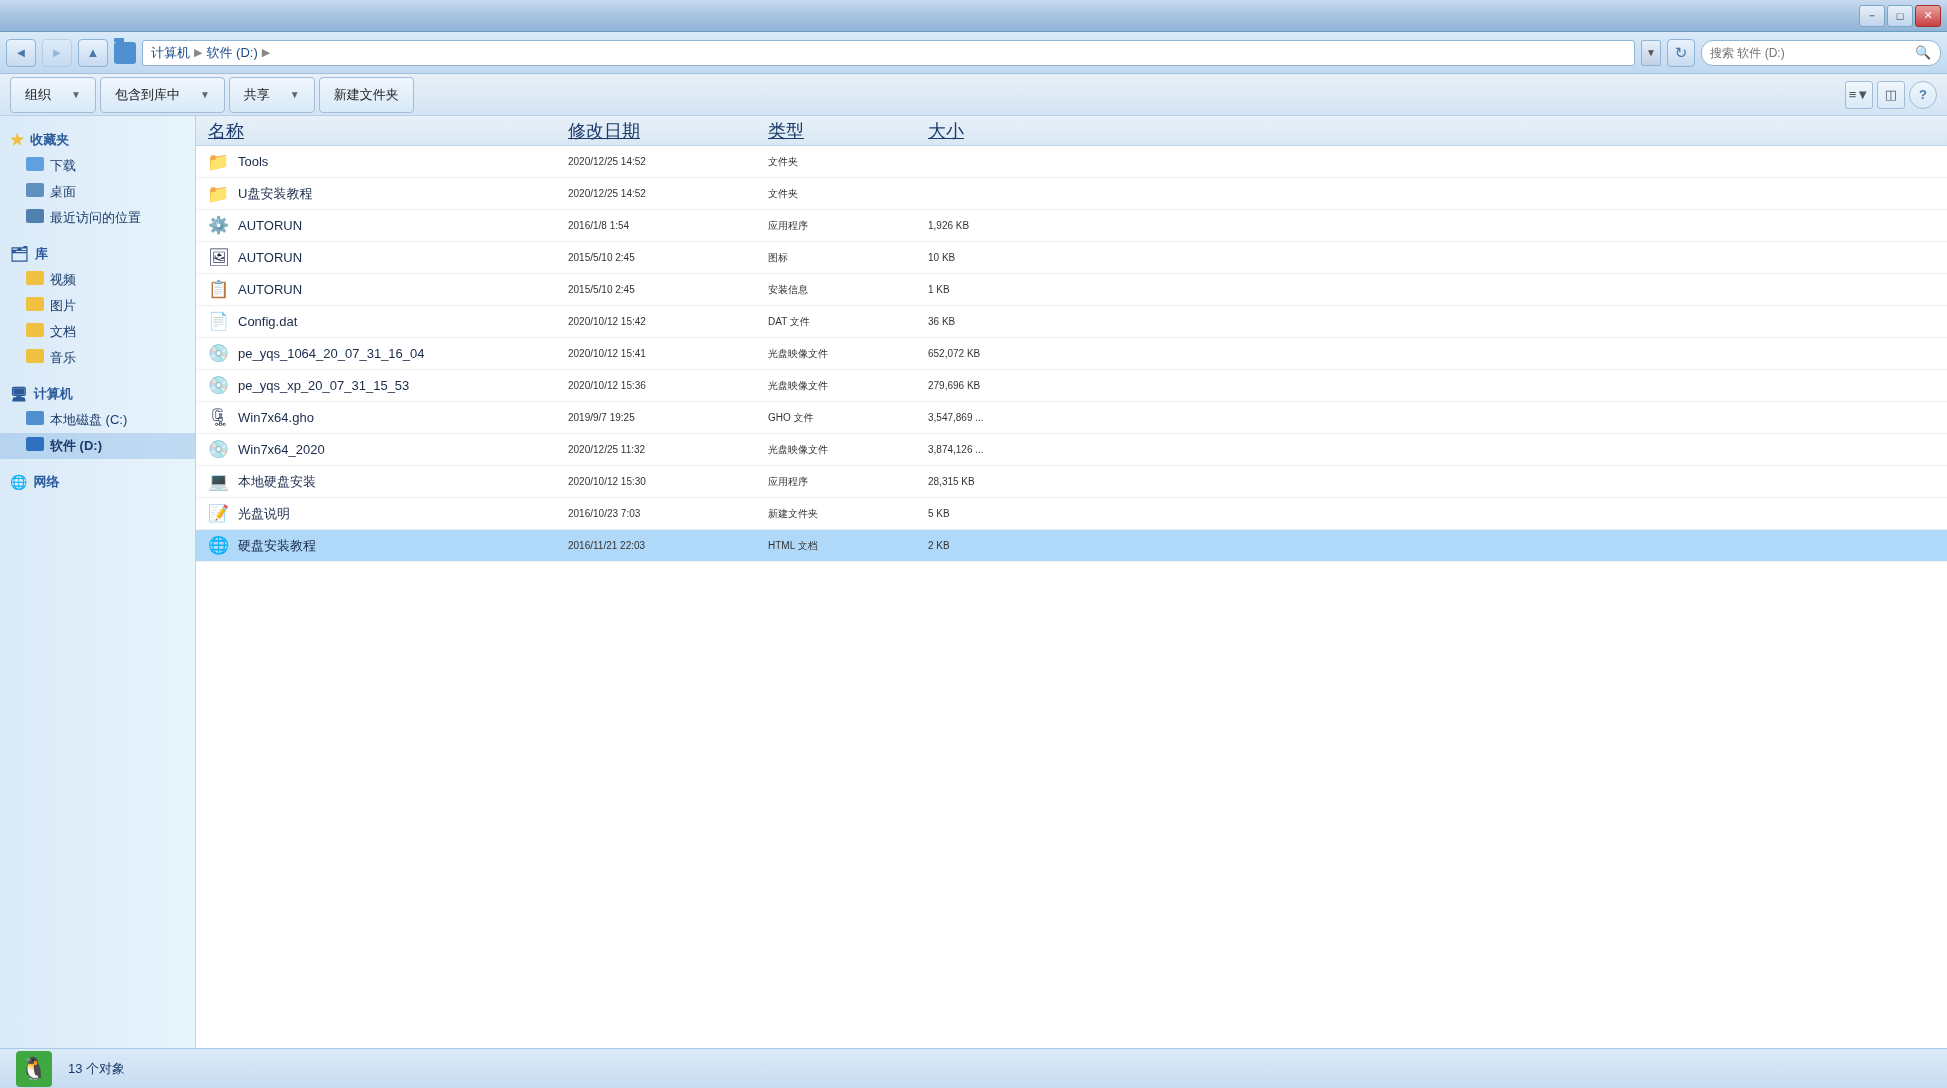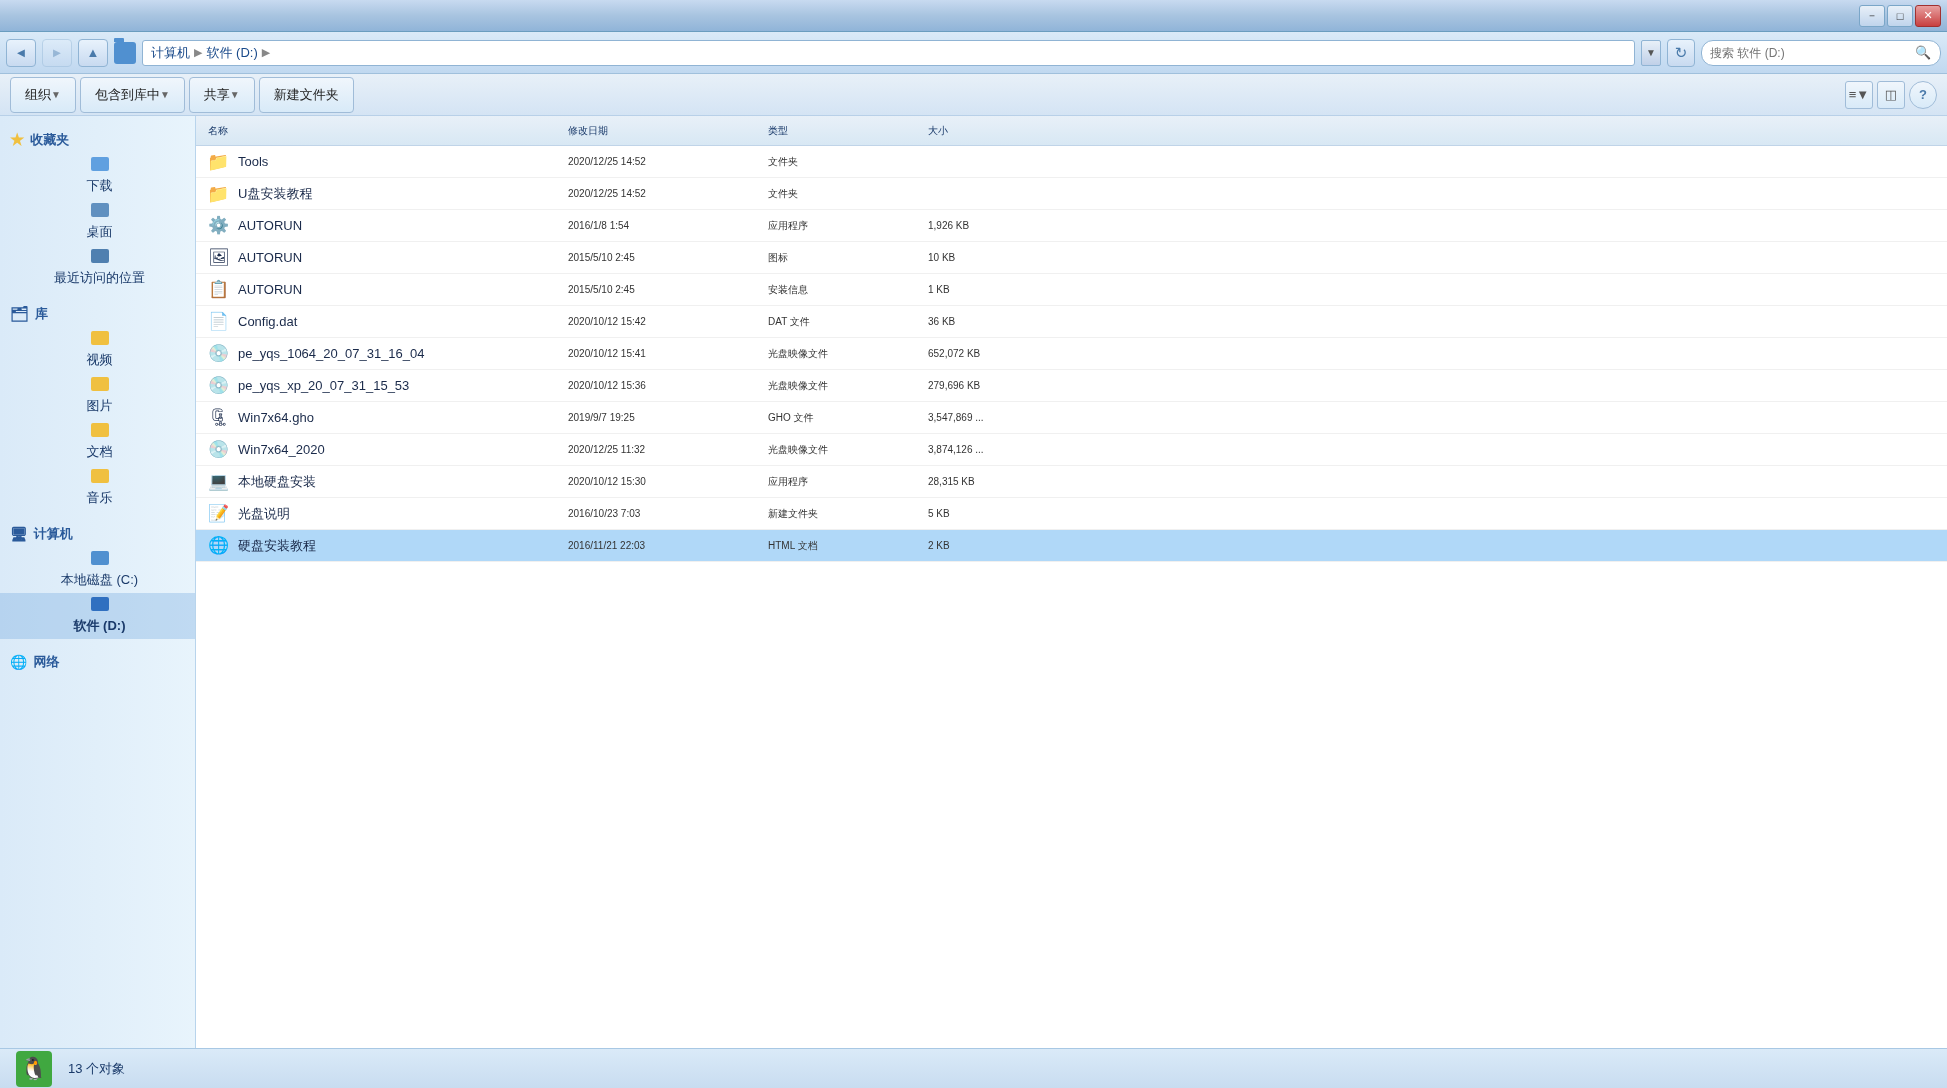--- a/index.html
+++ b/index.html
@@ -147,21 +147,21 @@
     }
     .toolbar-btn {
       height: 36px;
       padding: 0 14px;
       background: linear-gradient(to bottom, #f0f6fc, #d8eaf8);
       border: 1px solid #a0bcd8;
       border-radius: 4px;
       cursor: pointer;
       display: flex;
       align-items: center;
-      gap: 0;
+      gap: 20px;
       font-size: 13px;
       color: #222;
     }
     .toolbar-dropdown { font-size: 10px; color: #666; }
     .toolbar-right {
       margin-left: auto;
       display: flex;
       align-items: center;
       gap: 4px;
     }
@@ -217,27 +217,25 @@
       align-items: center;
       padding: 4px 10px;
       gap: 6px;
       color: #2a5a9a;
       font-weight: bold;
       font-size: 13px;
       cursor: pointer;
     }
     .sidebar-item {
       display: flex;
-      align-items: center;
       padding: 4px 22px 4px 26px;
       gap: 6px;
       cursor: pointer;
       color: #1a3a6a;
       font-size: 13px;
-      flex-direction: column;
     }
     .sidebar-item.active {
       background: rgba(100,160,220,0.3);
       font-weight: bold;
     }
 
     
     .file-list-container {
       flex: 1;
       overflow-y: auto;
@@ -251,24 +249,25 @@
       height: 30px;
       align-items: center;
       padding: 0 6px;
       position: sticky;
       top: 0;
       z-index: 10;
     }
     .col-header {
       padding: 0 6px;
       color: #1a3a6a;
-      font-size: 10px;
+      font-size: 18px;
       cursor: pointer;
       white-space: nowrap;
       overflow: hidden;
+      text-decoration: underline;
     }
     .file-row {
       display: grid;
       grid-template-columns: 360px 200px 160px 140px;
       height: 32px;
       align-items: center;
       padding: 0 6px;
       border-bottom: 1px solid #f0f0f0;
       cursor: pointer;
     }

